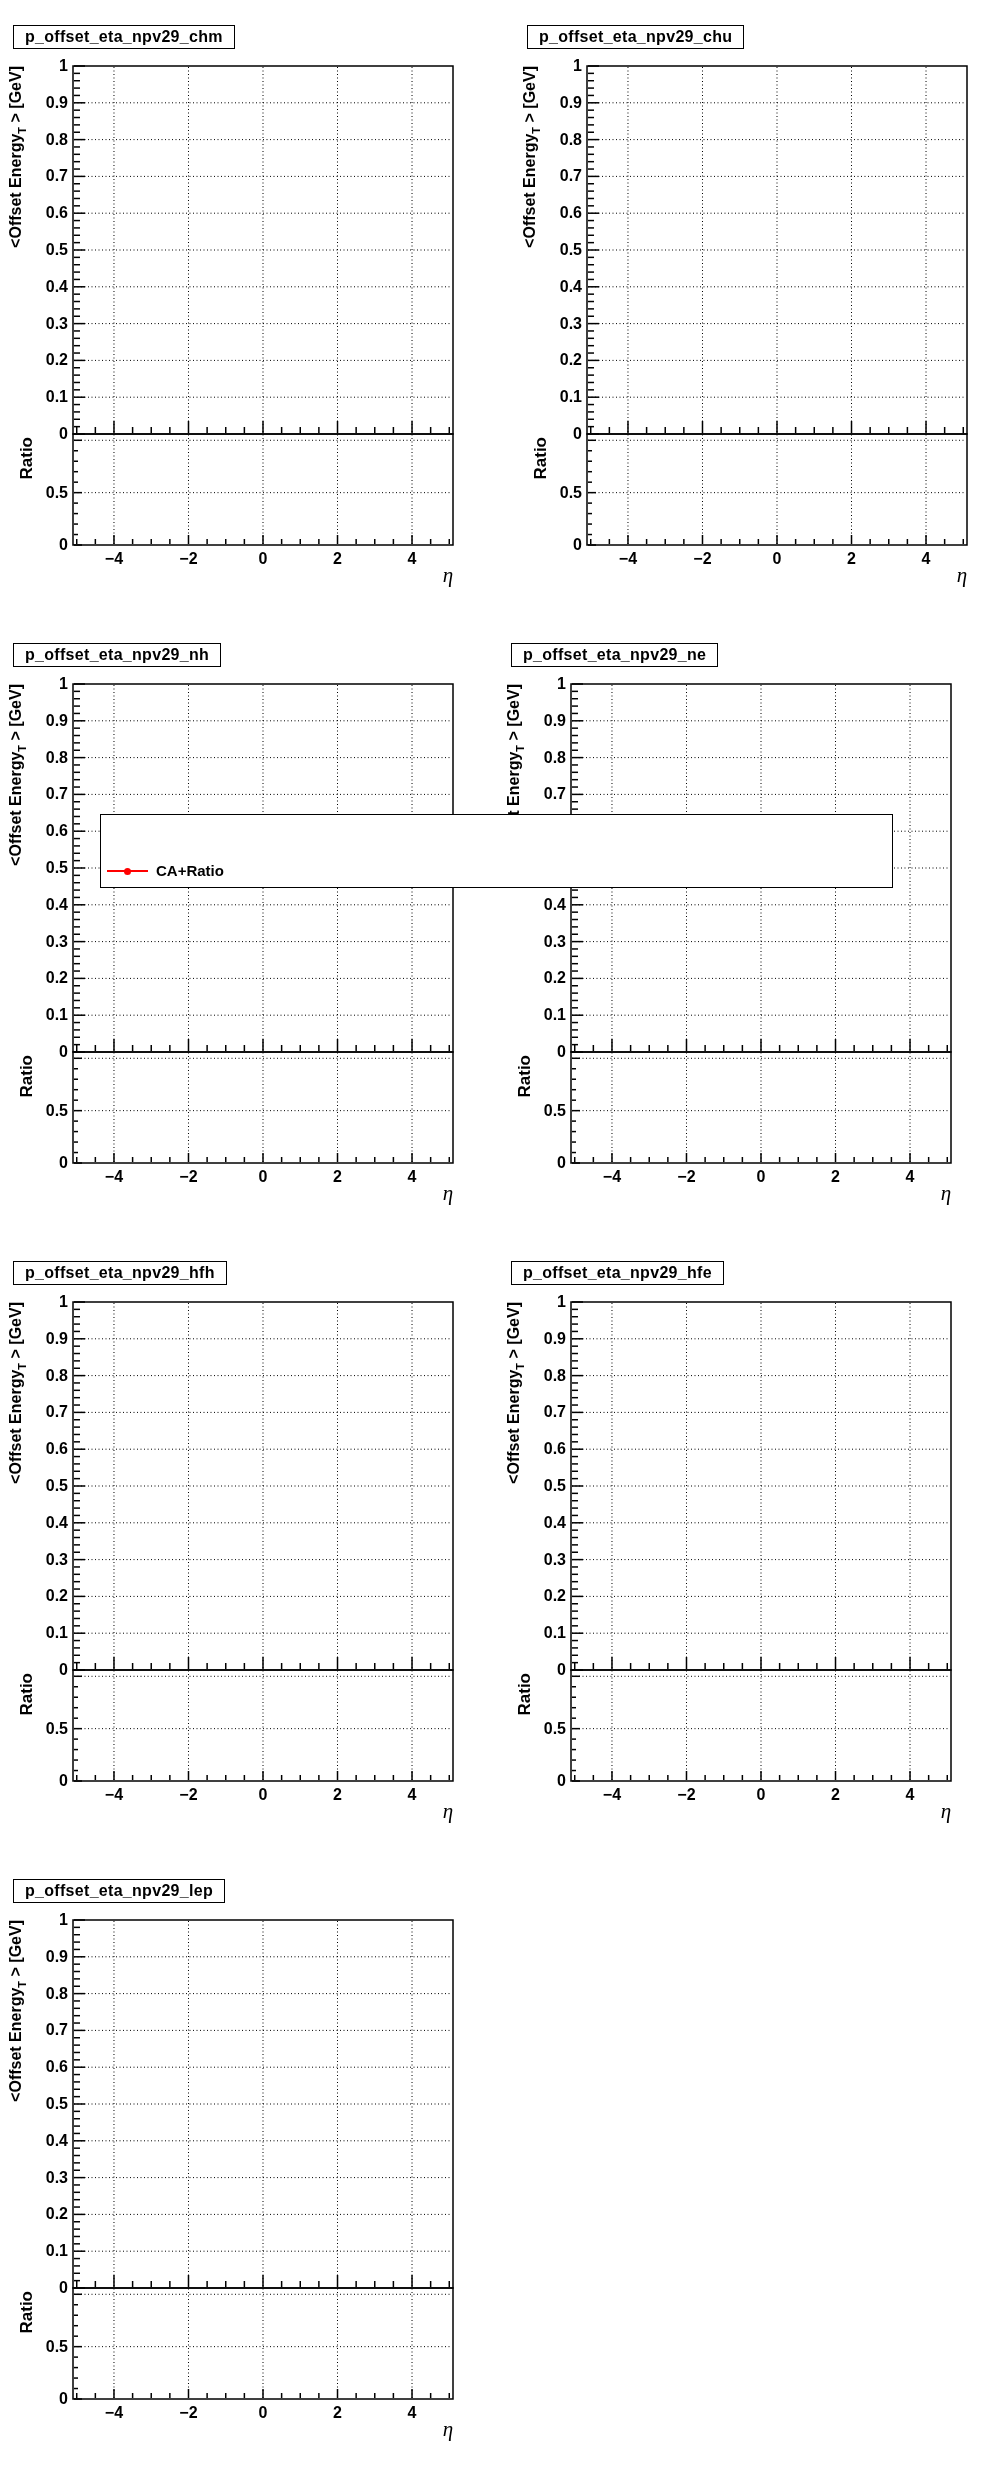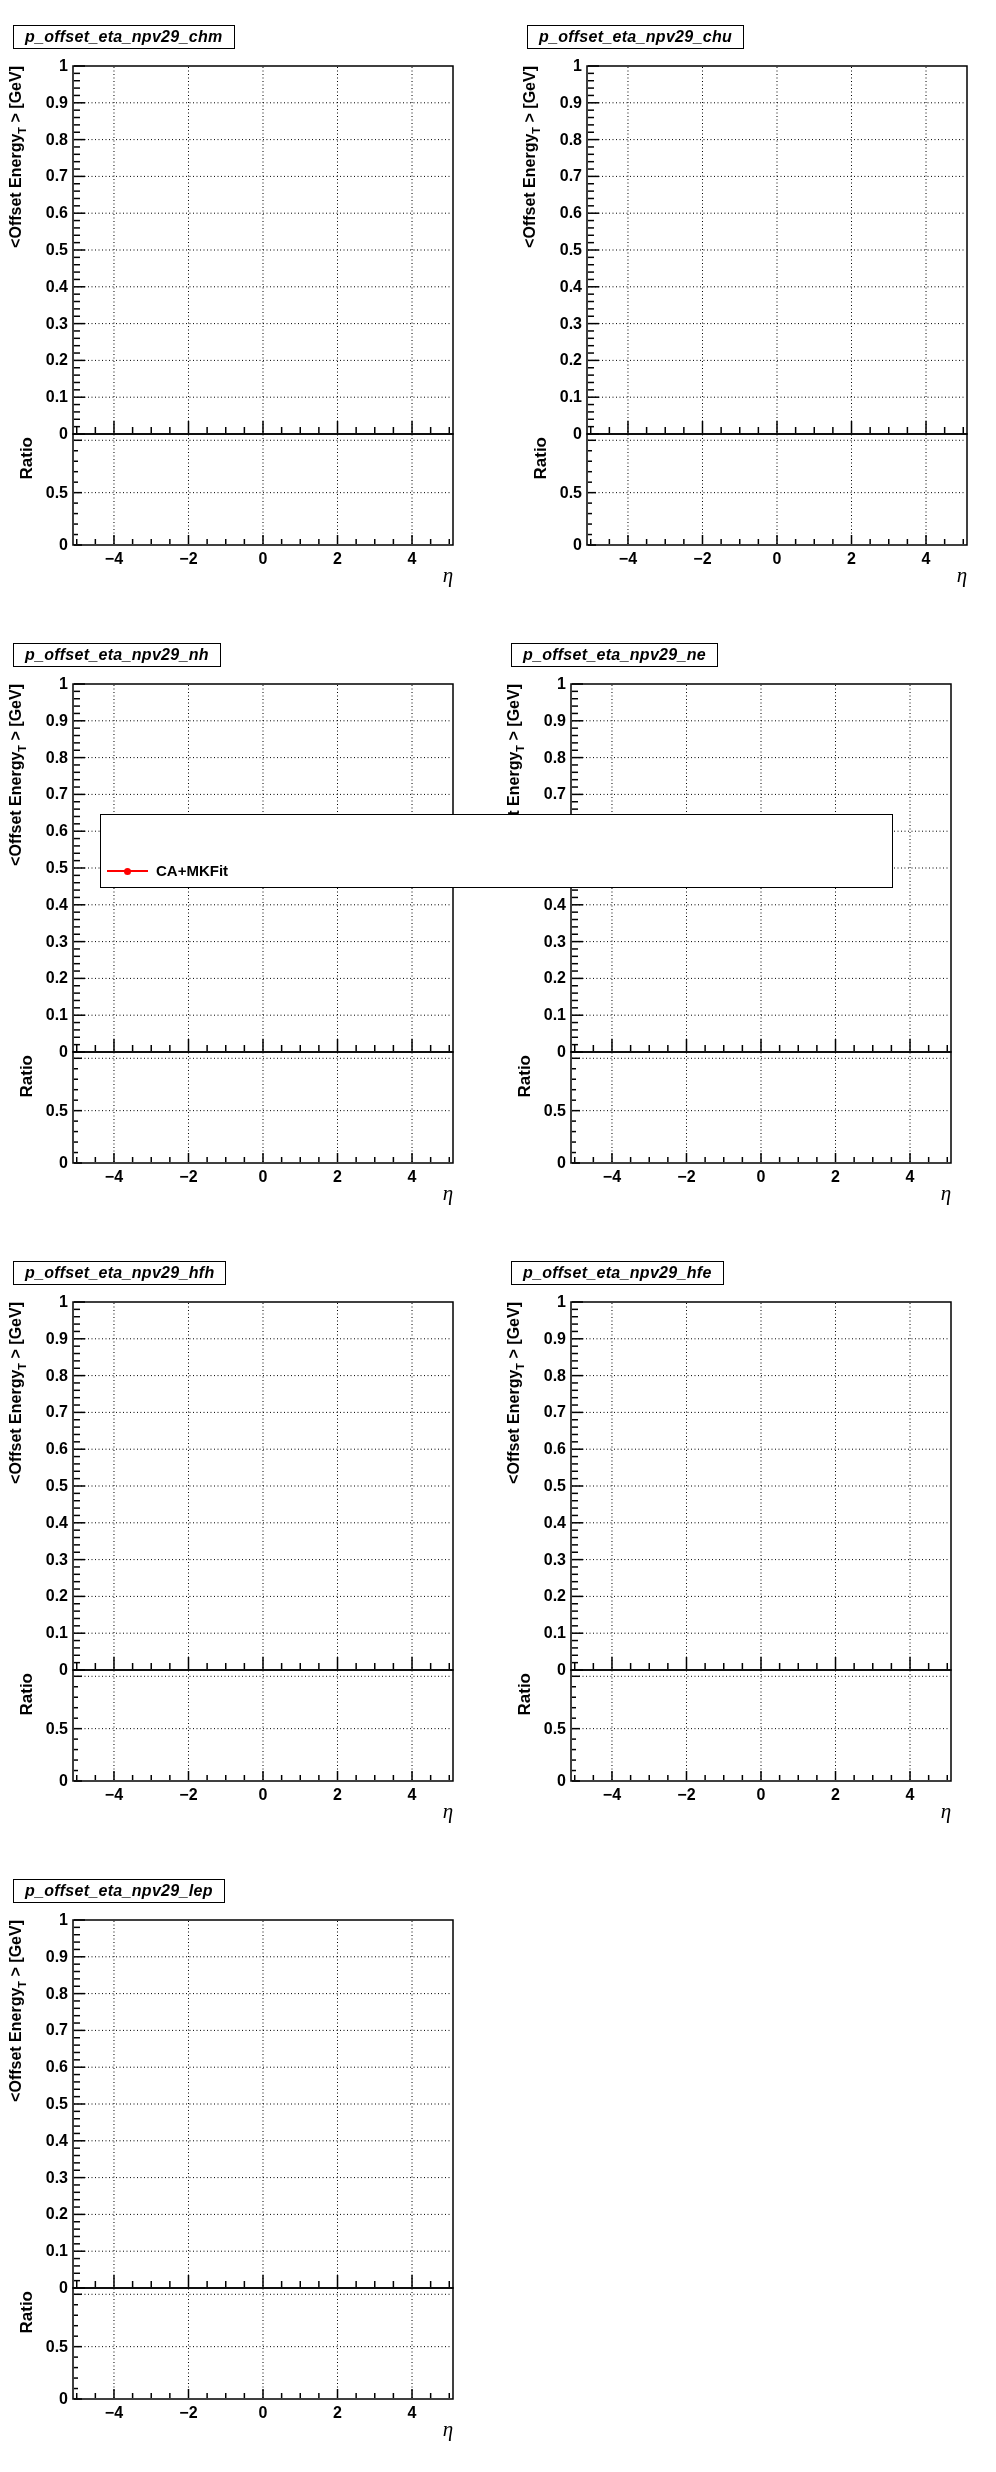--- a/index.html
+++ b/index.html
@@ -1,21 +1,21 @@
 <!DOCTYPE html>
 <html><head>
 <meta charset="utf-8">
 <style>
   html,body{margin:0;padding:0;background:#ffffff;}
   body{width:996px;height:2472px;position:relative;font-family:"Liberation Sans",sans-serif;color:#000;}
   #canvas{position:absolute;left:0;top:0;width:996px;height:2472px;background:#ffffff;overflow:hidden;}
   .panel{position:absolute;width:498px;height:618px;}
   .plot-svg{position:absolute;left:0;top:0;width:498px;height:618px;}
   .title-box{position:absolute;left:13px;top:25px;height:24px;border:1.5px solid #000;background:#fff;
-             display:flex;align-items:center;padding:0 11px;box-sizing:border-box;z-index:2;font-style:italic;}
+             display:flex;align-items:center;padding:0 11px;box-sizing:border-box;z-index:2;}
   .title-text{font-weight:bold;font-size:16px;white-space:nowrap;letter-spacing:0.3px;}
   .tick-label{position:absolute;font-weight:bold;font-size:16px;height:20px;line-height:20px;z-index:2;}
   .y-lab{width:64px;text-align:right;}
   .x-lab{width:44px;text-align:center;}
   .axis-title{position:absolute;font-weight:bold;font-size:16px;height:22px;line-height:22px;
               white-space:nowrap;z-index:2;}
   .rot{transform:rotate(-90deg);text-align:right;}
   .y-main-title{left:-89px;top:160px;width:210px;}
   .ratio-title{left:-9px;top:462px;width:72px;font-size:17px;}
   .x-title{left:423px;top:564px;width:50px;text-align:center;font-family:"Liberation Serif",serif;
@@ -1087,16 +1087,16 @@
         <div class="tick-label x-lab" style="left: 390.02px; top: 549px;">4</div>
       </div>
     </div>
 
   <div id="legend">
     <div class="legend-entry" style="top:43px;">
       <span class="legend-swatch">
         <span class="legend-line" style="background: rgb(255, 0, 0);"></span>
         <span class="legend-marker-circle" style="background: rgb(255, 0, 0);"></span>
       </span>
-      <span class="legend-label">CA+MKFit</span>
+      <span class="legend-label">CA+Ratio</span>
     </div>
   </div>
 </div>
 
 </body></html>

